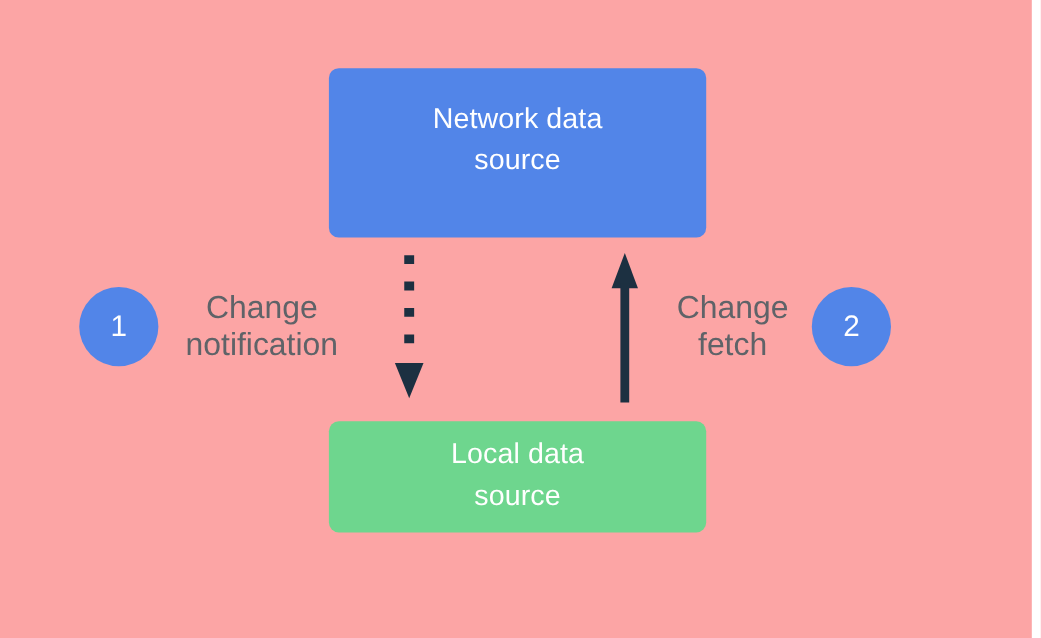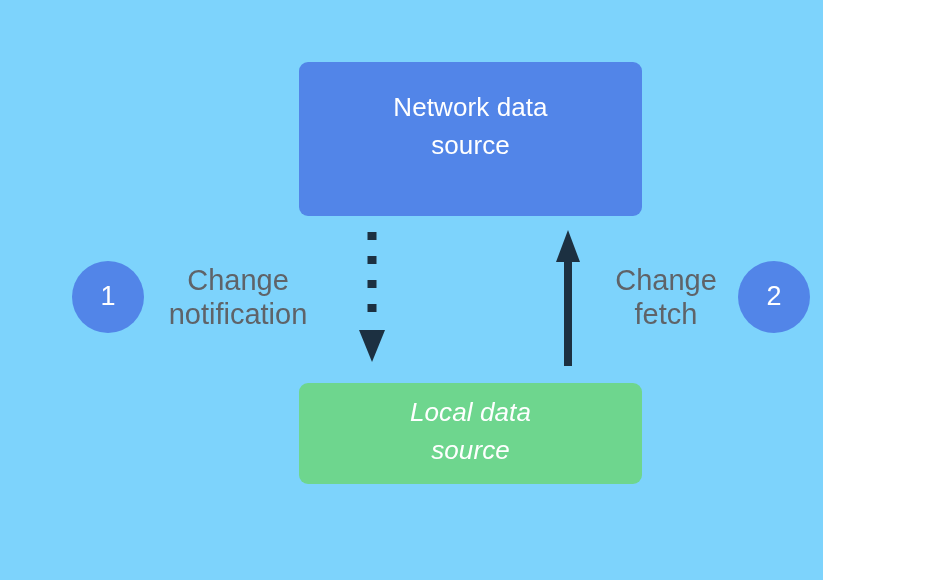--- a/index.html
+++ b/index.html
@@ -8,24 +8,24 @@
     background: #ffffff;
   }
   body {
     width: 946px;
     height: 580px;
     font-family: "Liberation Sans", sans-serif;
     -webkit-font-smoothing: antialiased;
   }
   #diagram {
     position: relative;
-    width: 823px;
+    width: 938px;
     height: 580px;
     overflow: hidden;
-    background: #7dd3fc;
+    background: #fca5a5;
   }
 
   
   .node {
     position: absolute;
     box-sizing: border-box;
     border-radius: 9px;
     display: flex;
     align-items: center;
     justify-content: center;
@@ -47,21 +47,20 @@
   }
   #node-network .node-text {
     transform: translateY(-13px);
   }
   #node-local {
     left: 299px;
     top: 383px;
     width: 343px;
     height: 101px;
     background: #6ed68e;
-    font-style: italic;
   }
   #node-local .node-text {
     transform: translateY(-3px);
   }
 
   
   .badge {
     position: absolute;
     width: 72px;
     height: 72px;

